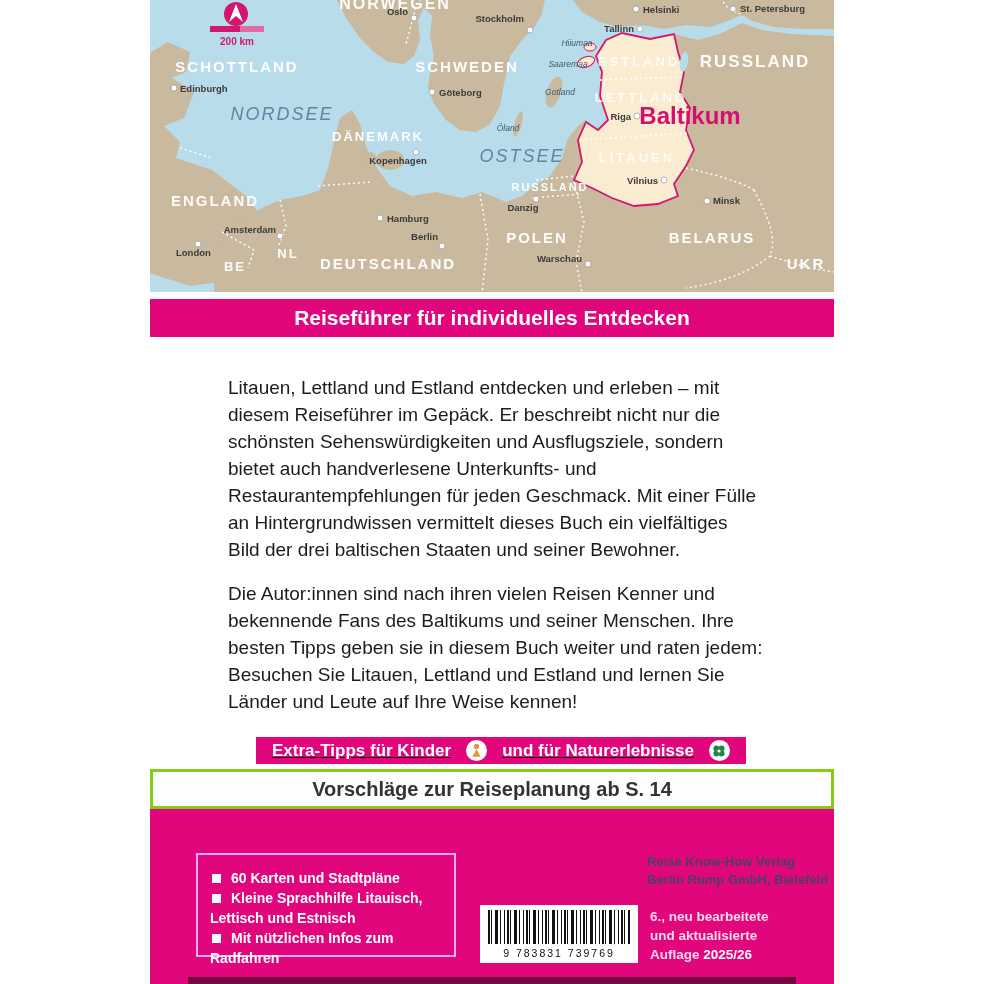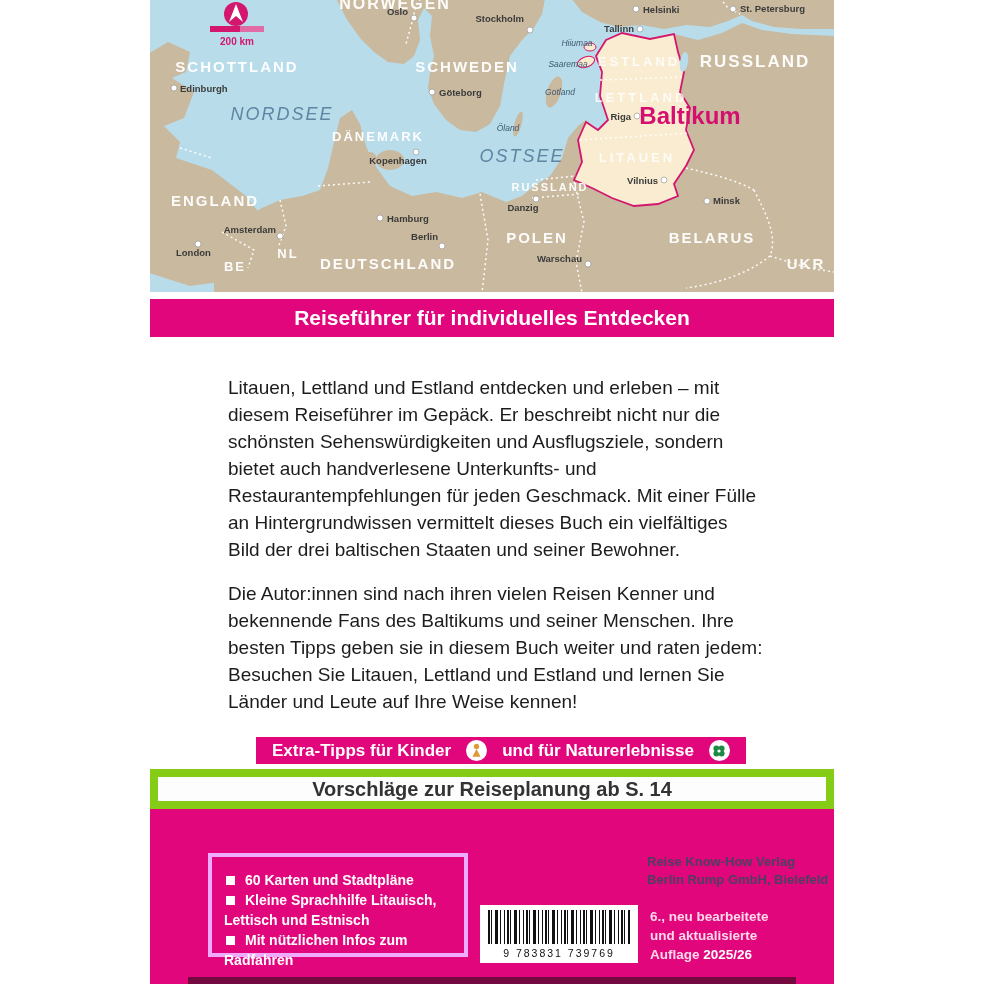--- a/index.html
+++ b/index.html
@@ -24,34 +24,34 @@
   .banner span{color:#fff;font-size:21px;font-weight:bold;}
 
   
   .body{position:absolute;top:330px;left:0;width:684px;box-sizing:border-box;
         padding:44px 70px 0 78px;color:#1c1c1c;}
   .body p{margin:0 0 17px 0;font-size:19px;line-height:27px;}
   .body .b{font-weight:normal;}
 
   
   .tips{position:absolute;top:737px;left:106px;width:490px;height:27px;background:#e2067d;
-        display:flex;align-items:center;justify-content:center;gap:15px;}
+        display:flex;align-items:center;justify-content:center;gap:15px;text-decoration:underline;}
   .tips span{color:#fff;font-size:17px;font-weight:bold;white-space:nowrap;}
   .chip{width:21px;height:21px;border-radius:50%;background:#fff;display:flex;
         align-items:center;justify-content:center;flex:0 0 auto;}
 
   
   .planning{position:absolute;top:769px;left:0;width:684px;height:40px;box-sizing:border-box;
-            border:8px solid #84cc16;background:#fdfdfd;display:flex;align-items:center;justify-content:center;}
+            border:3px solid #84cc16;background:#fdfdfd;display:flex;align-items:center;justify-content:center;}
   .planning span{color:#333;font-size:20px;font-weight:bold;}
 
   
   .footer{position:absolute;top:809px;left:0;width:684px;height:175px;background:#e2067d;}
-  .features{position:absolute;left:58px;top:44px;width:260px;height:104px;box-sizing:border-box;
-            border:4px solid #f0abfc;padding:13px 10px 8px 12px;}
+  .features{position:absolute;left:46px;top:44px;width:260px;height:104px;box-sizing:border-box;
+            border:2px solid #f0abfc;padding:13px 10px 8px 12px;}
   .features ul{margin:0;padding:0;list-style:none;}
   .features li{color:#fff;font-size:14px;font-weight:bold;line-height:20px;}
   .sq{display:inline-block;width:9px;height:9px;background:#fff;margin:0 10px 0 2px;}
   .meta{position:absolute;color:#4c4060;font-size:13px;font-weight:bold;line-height:18px;white-space:nowrap;}
   .meta .thin{font-weight:normal;opacity:.85;padding:0 4px;}
   .price-block{left:330px;top:44px;}
   .pub-block{left:497px;top:44px;}
   .barcode{position:absolute;left:330px;top:96px;width:158px;height:58px;background:#fff;
            box-sizing:border-box;padding:5px 8px 3px 8px;text-align:center;}
   .bars{height:34px;background:

